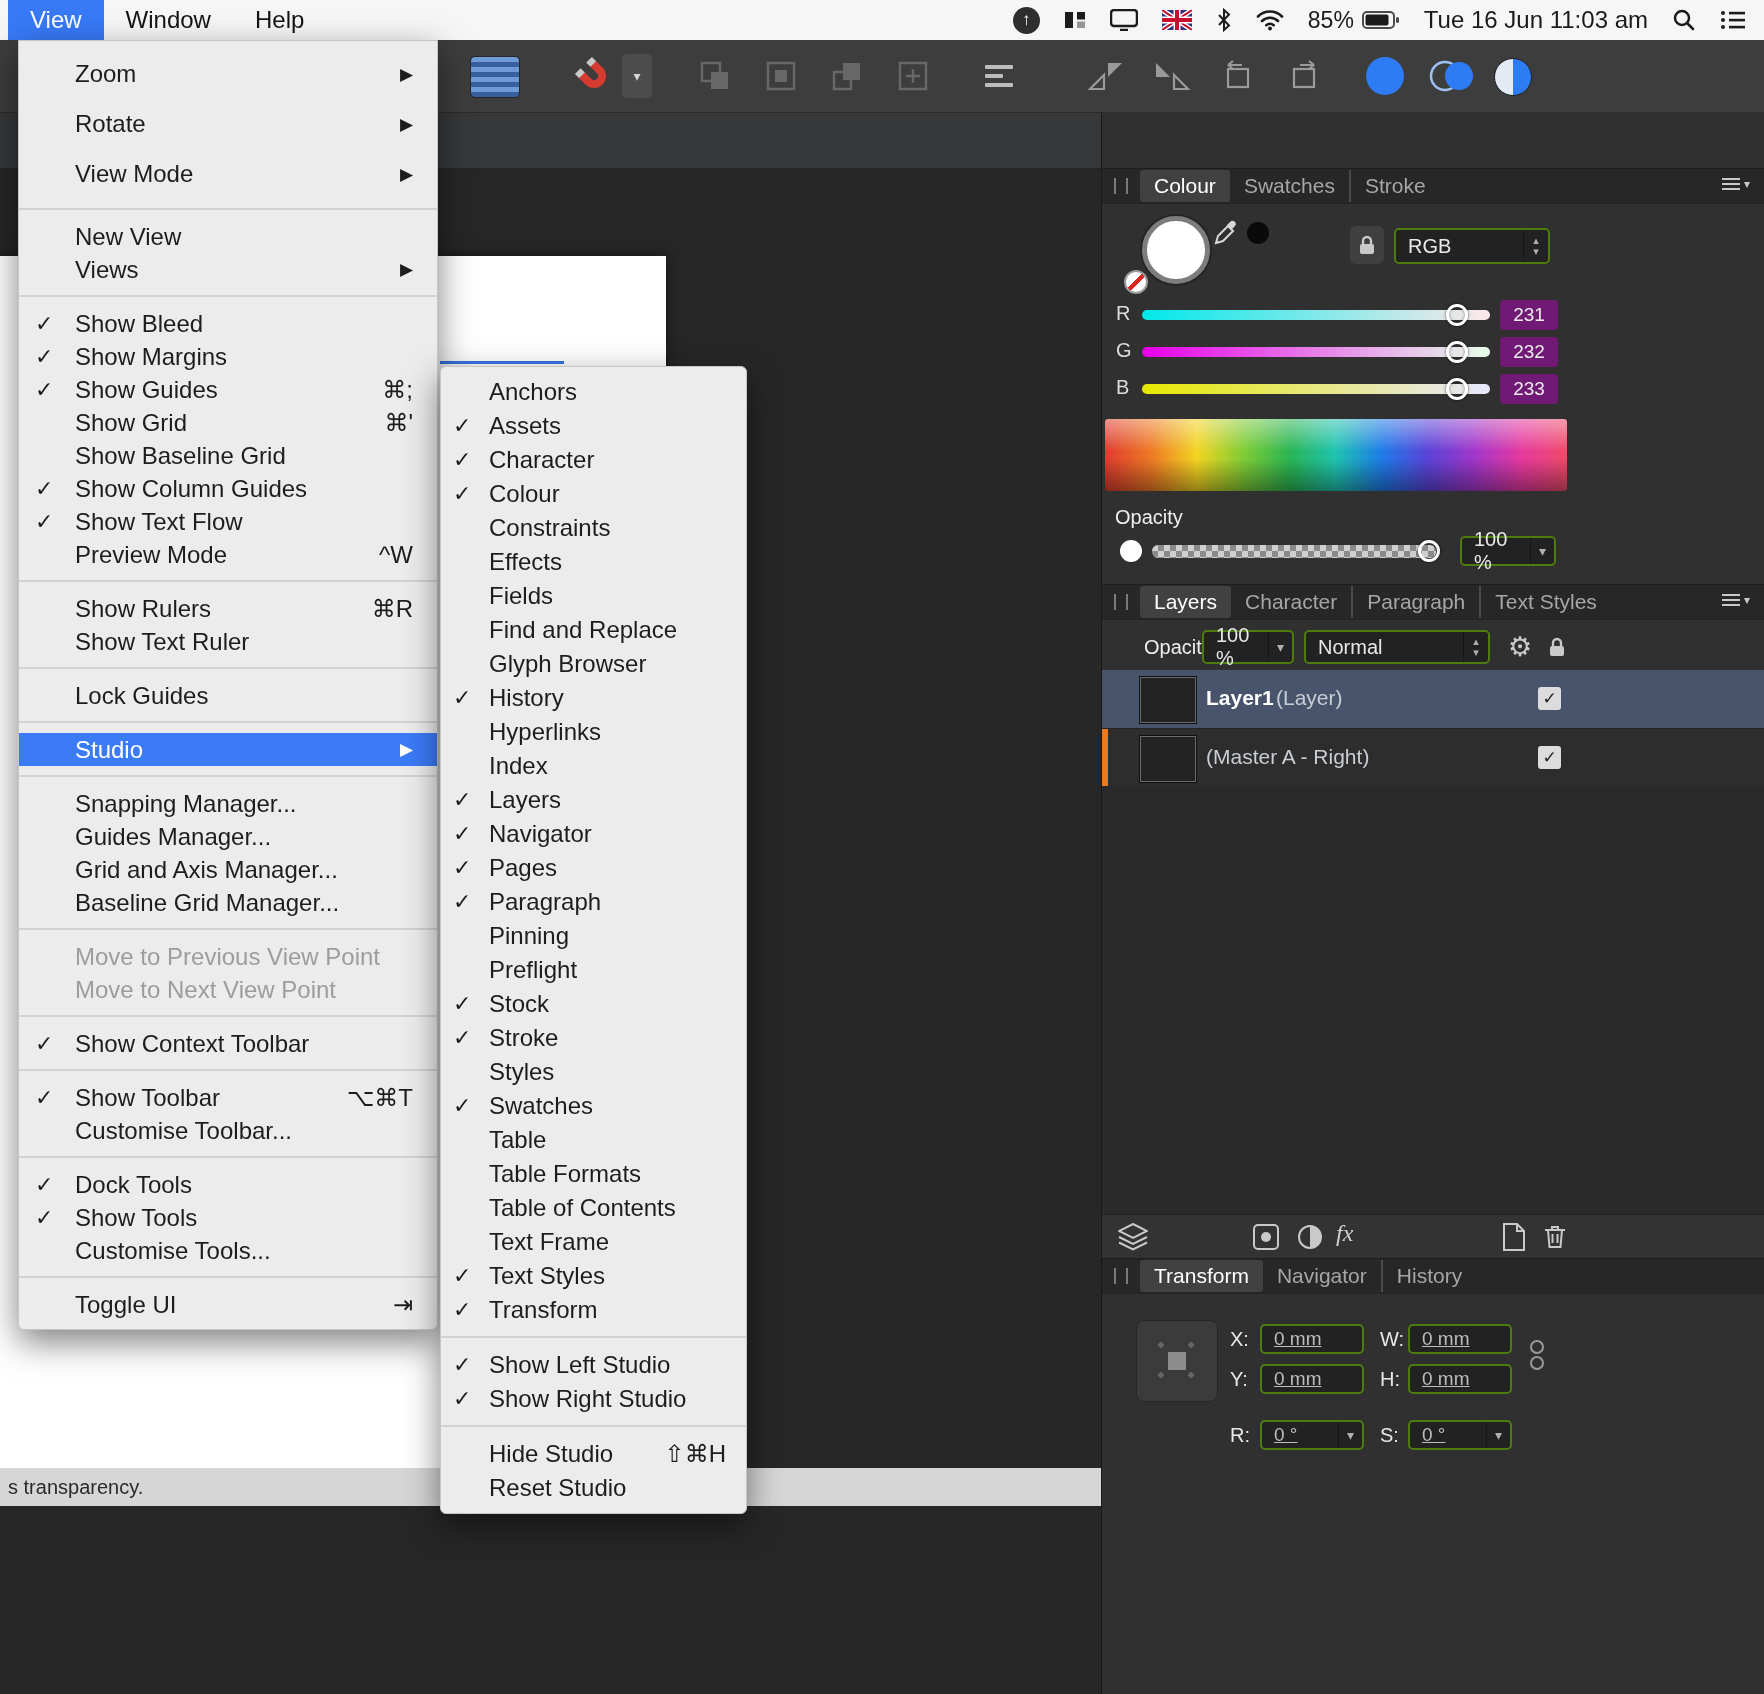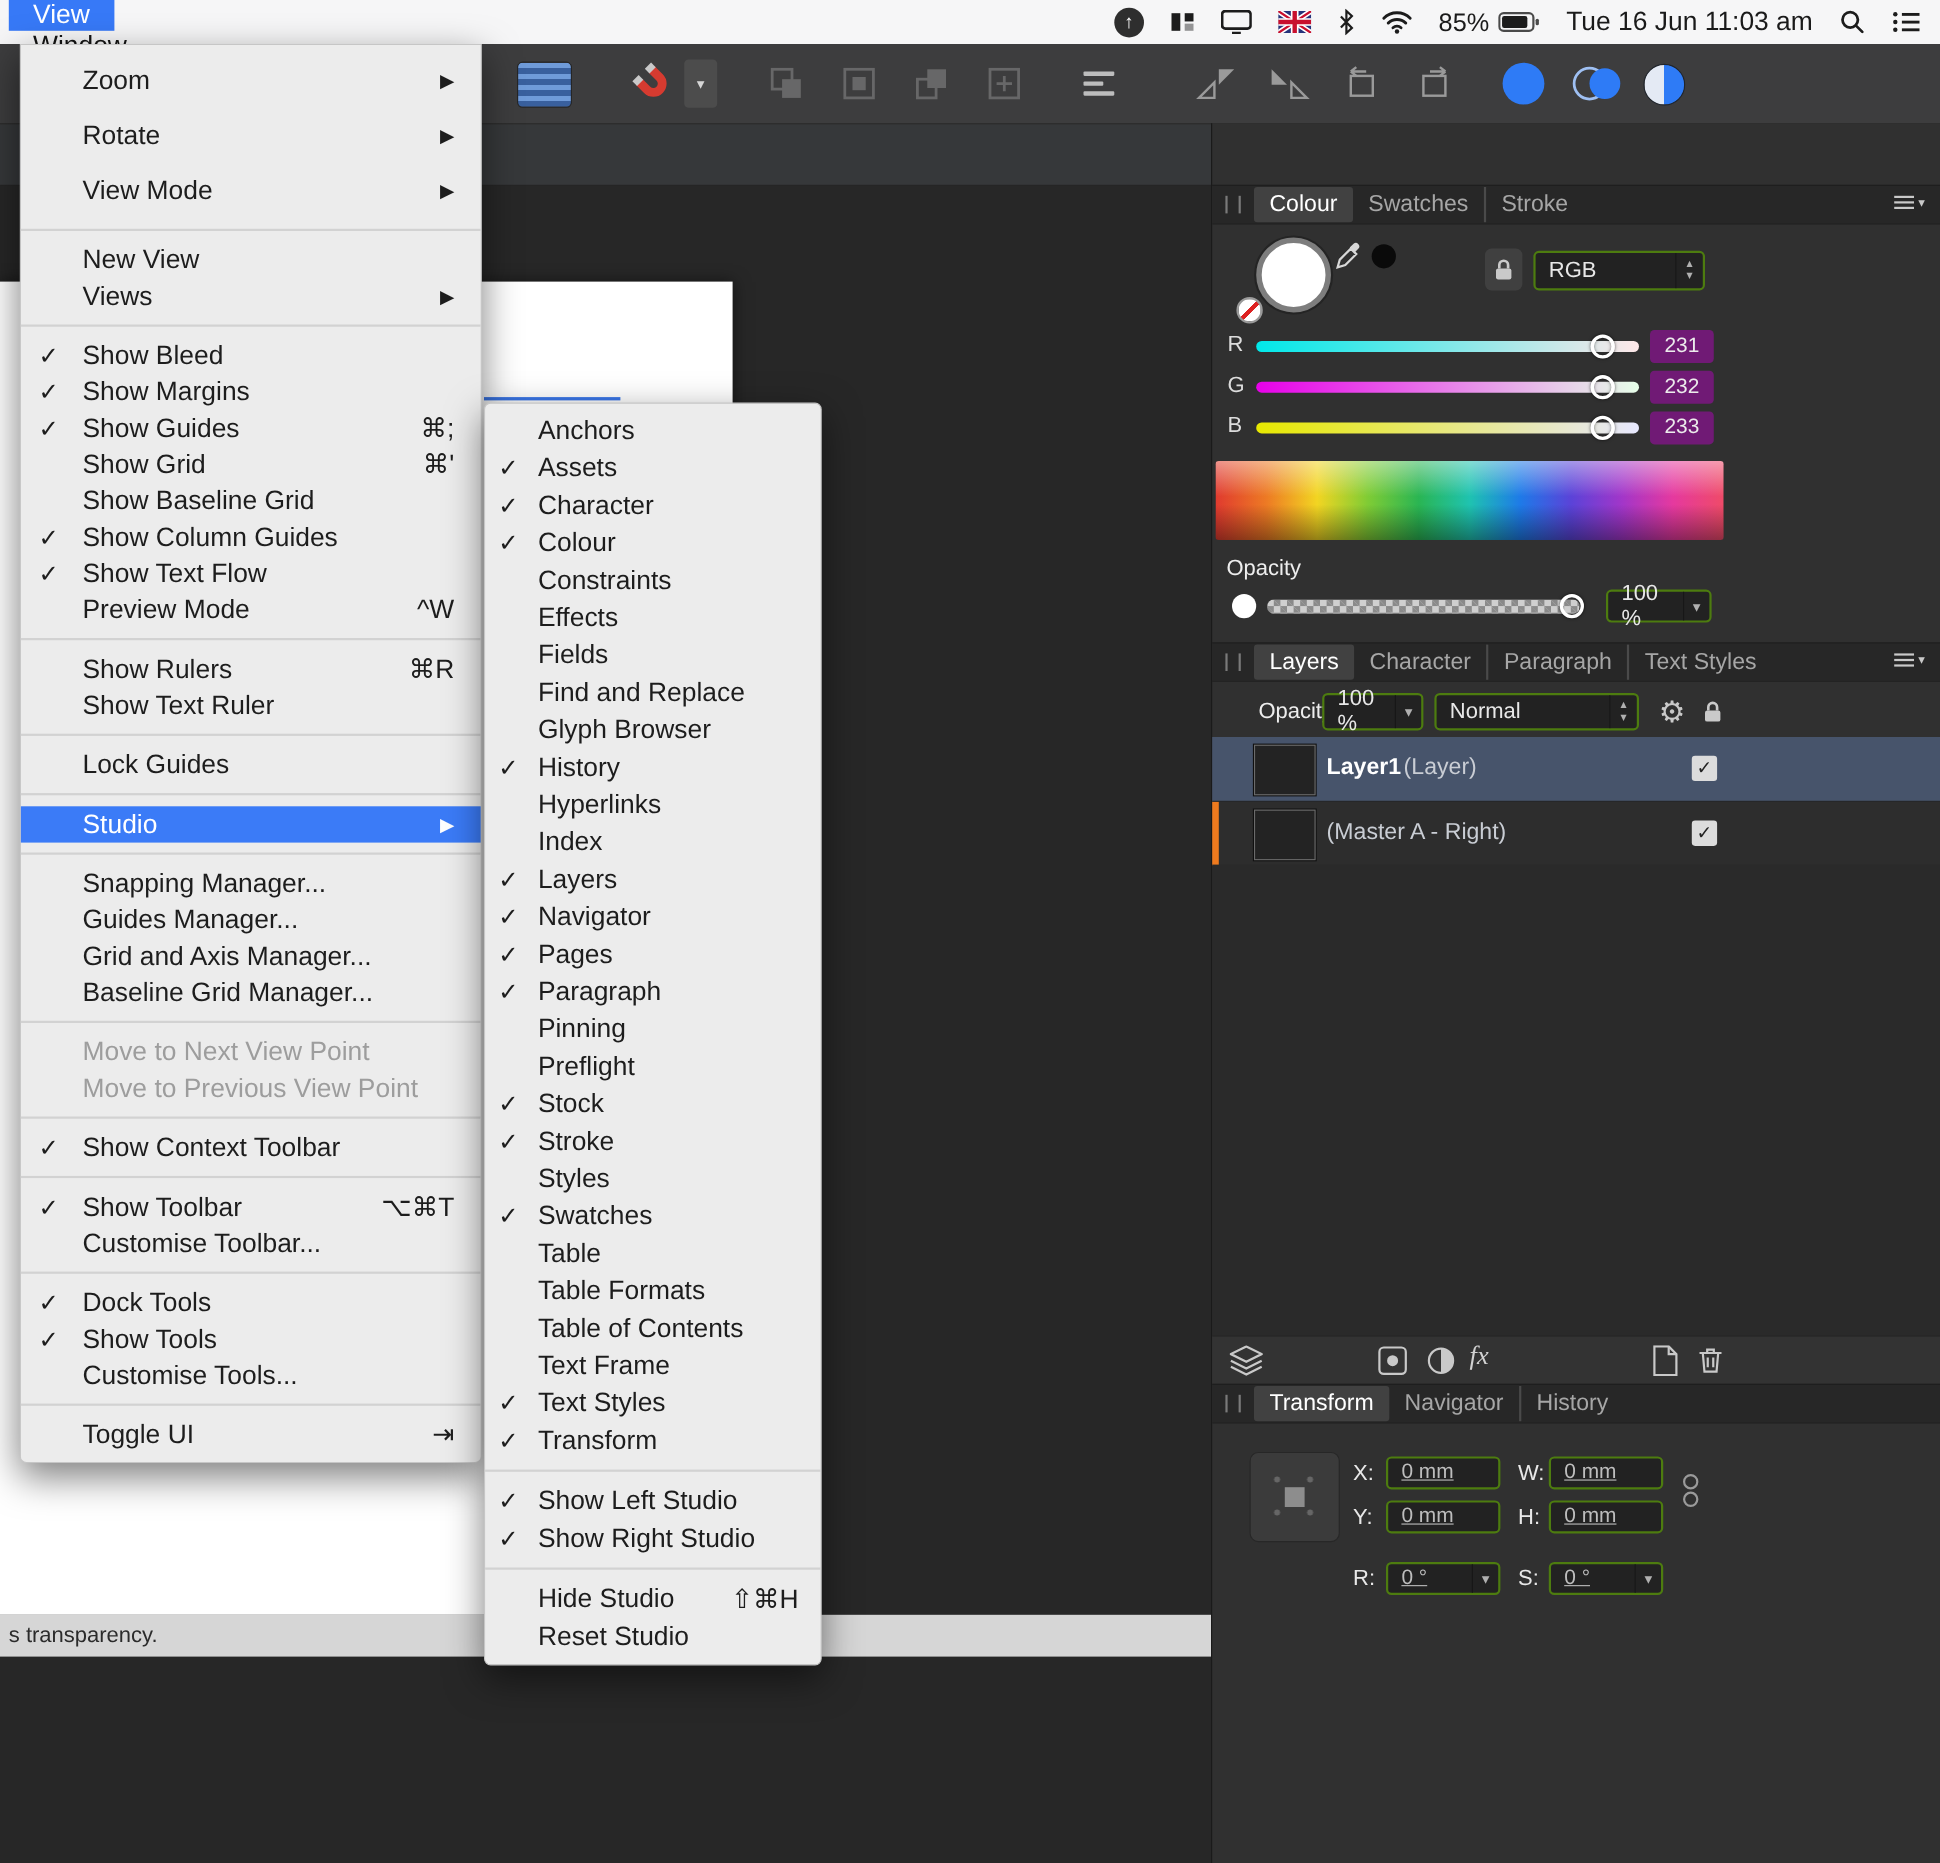--- a/index.html
+++ b/index.html
@@ -2,21 +2,21 @@
 <html><head>
 <meta charset="utf-8">
 <style>
   html,body{margin:0;padding:0;background:#111;}
   #screen{position:relative;width:1764px;height:1694px;overflow:hidden;
     font-family:"Liberation Sans","DejaVu Sans",sans-serif;background:#272727;cursor:default;
     -webkit-font-smoothing:antialiased;}
   
   #menubar{position:absolute;left:0;top:0;width:1764px;height:40px;background:#f6f6f7;
     display:flex;align-items:center;z-index:50;font-size:24px;color:#141414;}
-  #menubar-left{display:flex;align-items:flex-start;height:100%;padding-left:8px;flex-direction:column;}
+  #menubar-left{display:flex;align-items:flex-start;height:100%;padding-left:8px;}
   .mb-item{padding:0 22px;height:100%;display:flex;align-items:center;}
   .mb-item.active{background:#3779f7;color:#fff;}
   #menubar-right{margin-left:auto;display:flex;align-items:center;gap:24px;padding-right:18px;color:#1a1a1a;}
   .mb-ico{display:flex;align-items:center;}
   .mb-circle{width:27px;height:27px;border-radius:50%;background:#2e2e2e;color:#fff;display:flex;
     align-items:center;justify-content:center;font-size:17px;font-weight:bold;}
   #battery-group{display:flex;align-items:center;gap:8px;font-size:23px;}
   #clock{font-size:24px;}
   
   #toolbar{position:absolute;left:0;top:40px;width:1764px;height:72px;background:#3d3d3e;
@@ -682,27 +682,27 @@
       </div>
       <div class="menu-item">
 
         <span class="mlabel">Baseline Grid Manager...</span>
         <span class="shortcut"></span>
 
       </div>
       <div class="menu-sep"></div>
       <div class="menu-item disabled">
 
+        <span class="mlabel">Move to Previous View Point</span>
+        <span class="shortcut"></span>
+
+      </div>
+      <div class="menu-item disabled">
+
         <span class="mlabel">Move to Next View Point</span>
-        <span class="shortcut"></span>
-
-      </div>
-      <div class="menu-item disabled">
-
-        <span class="mlabel">Move to Previous View Point</span>
         <span class="shortcut"></span>
 
       </div>
       <div class="menu-sep"></div>
       <div class="menu-item checked">
         <span class="check">✓</span>
         <span class="mlabel">Show Context Toolbar</span>
         <span class="shortcut"></span>
 
       </div>

